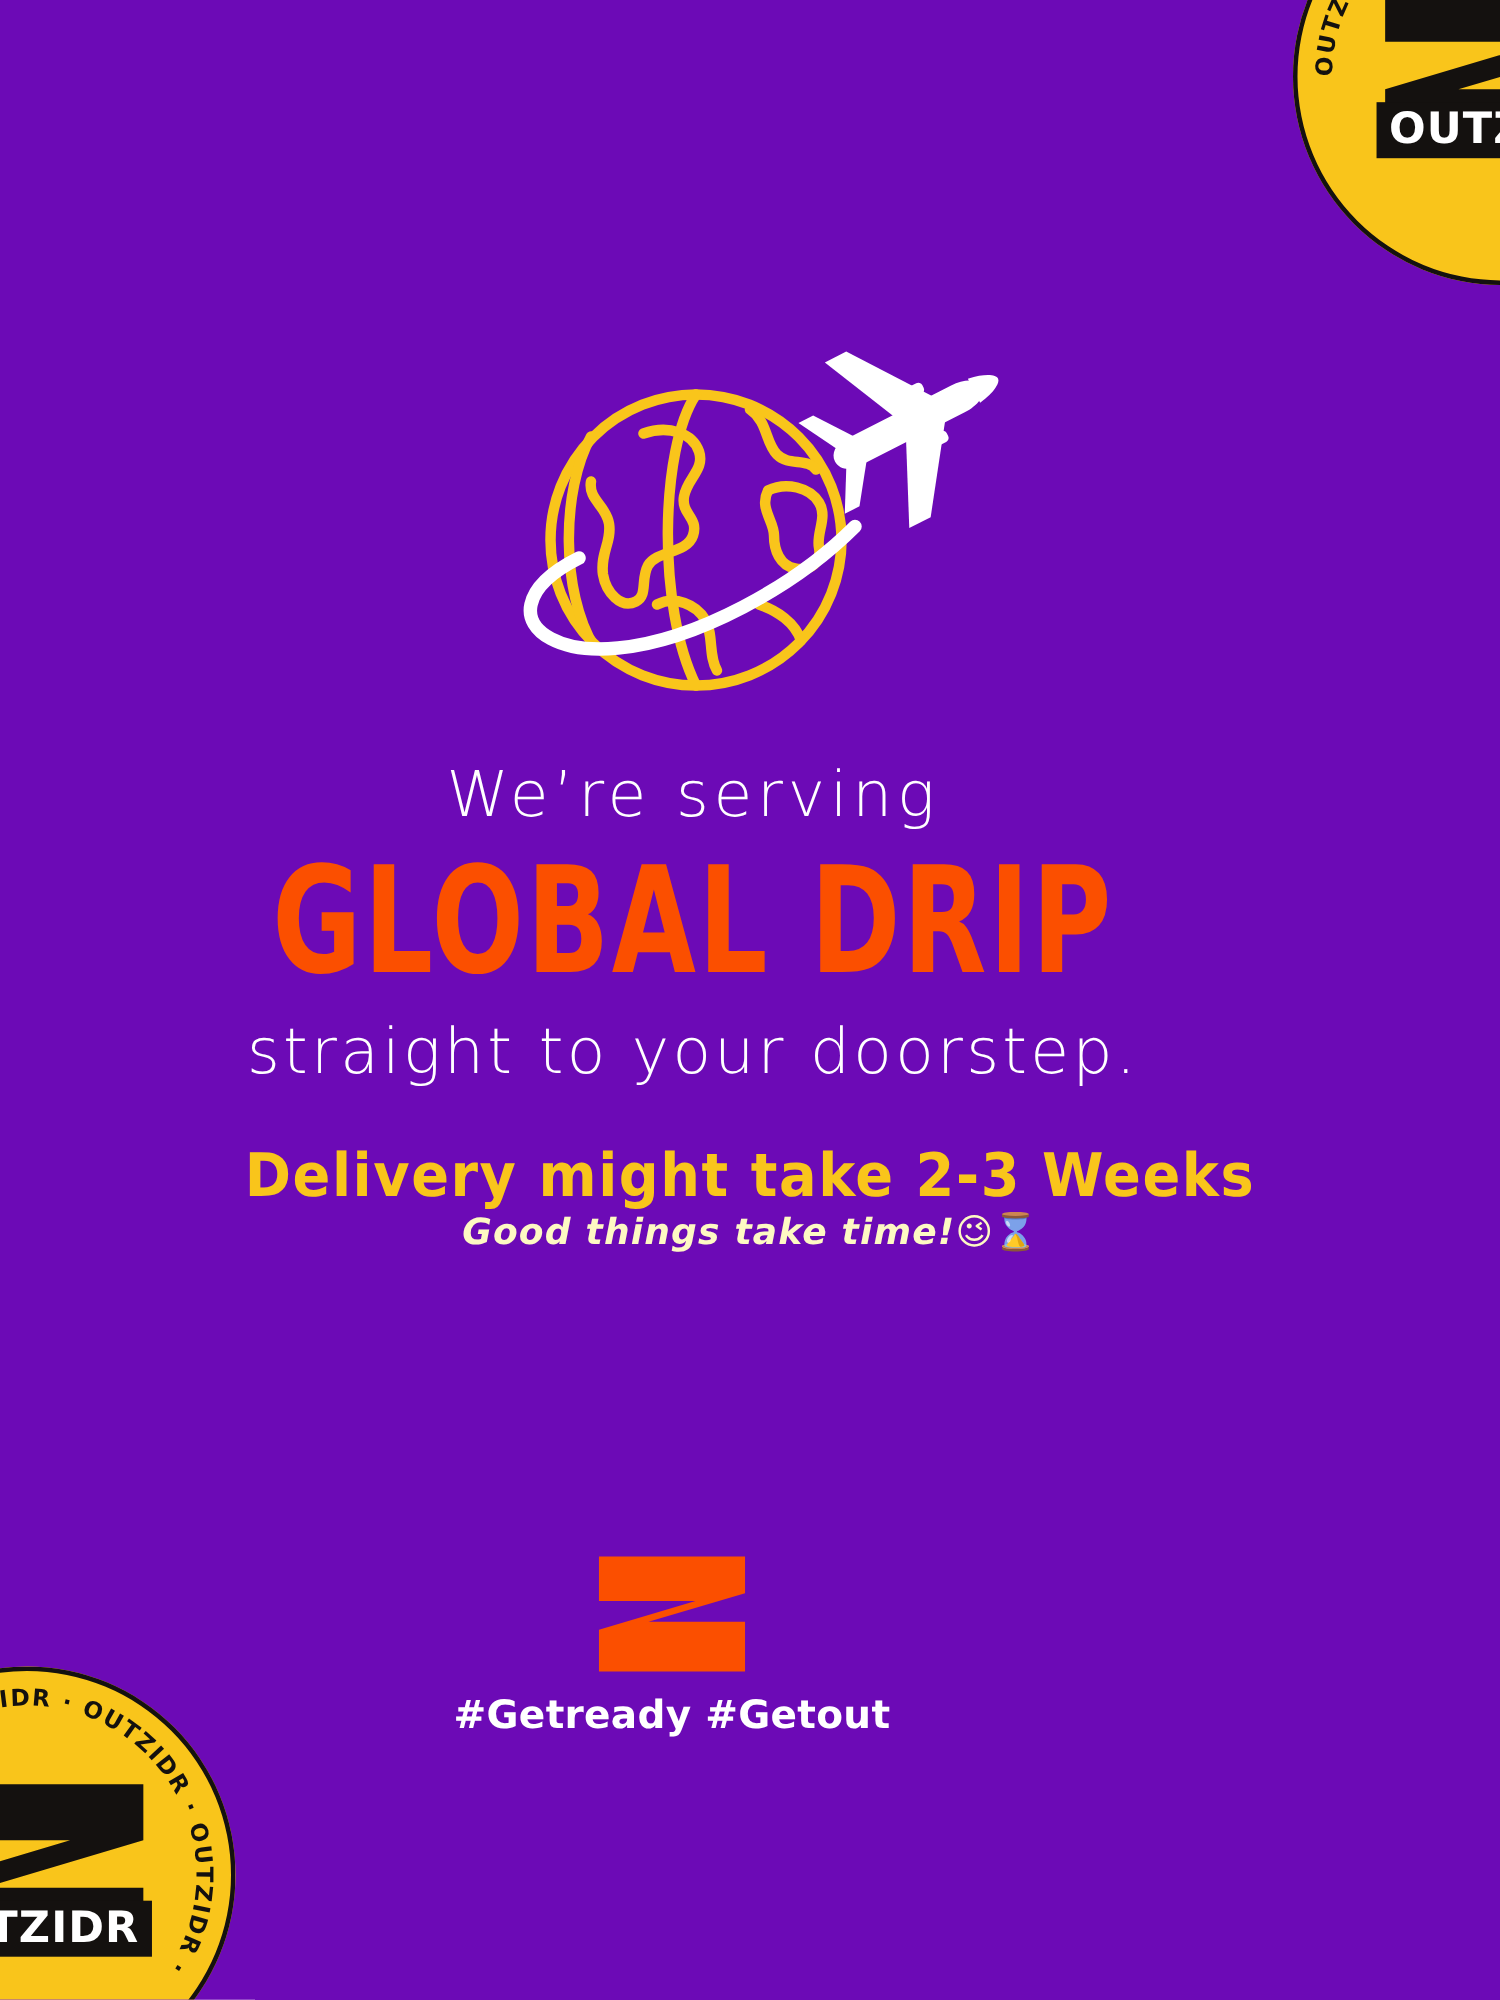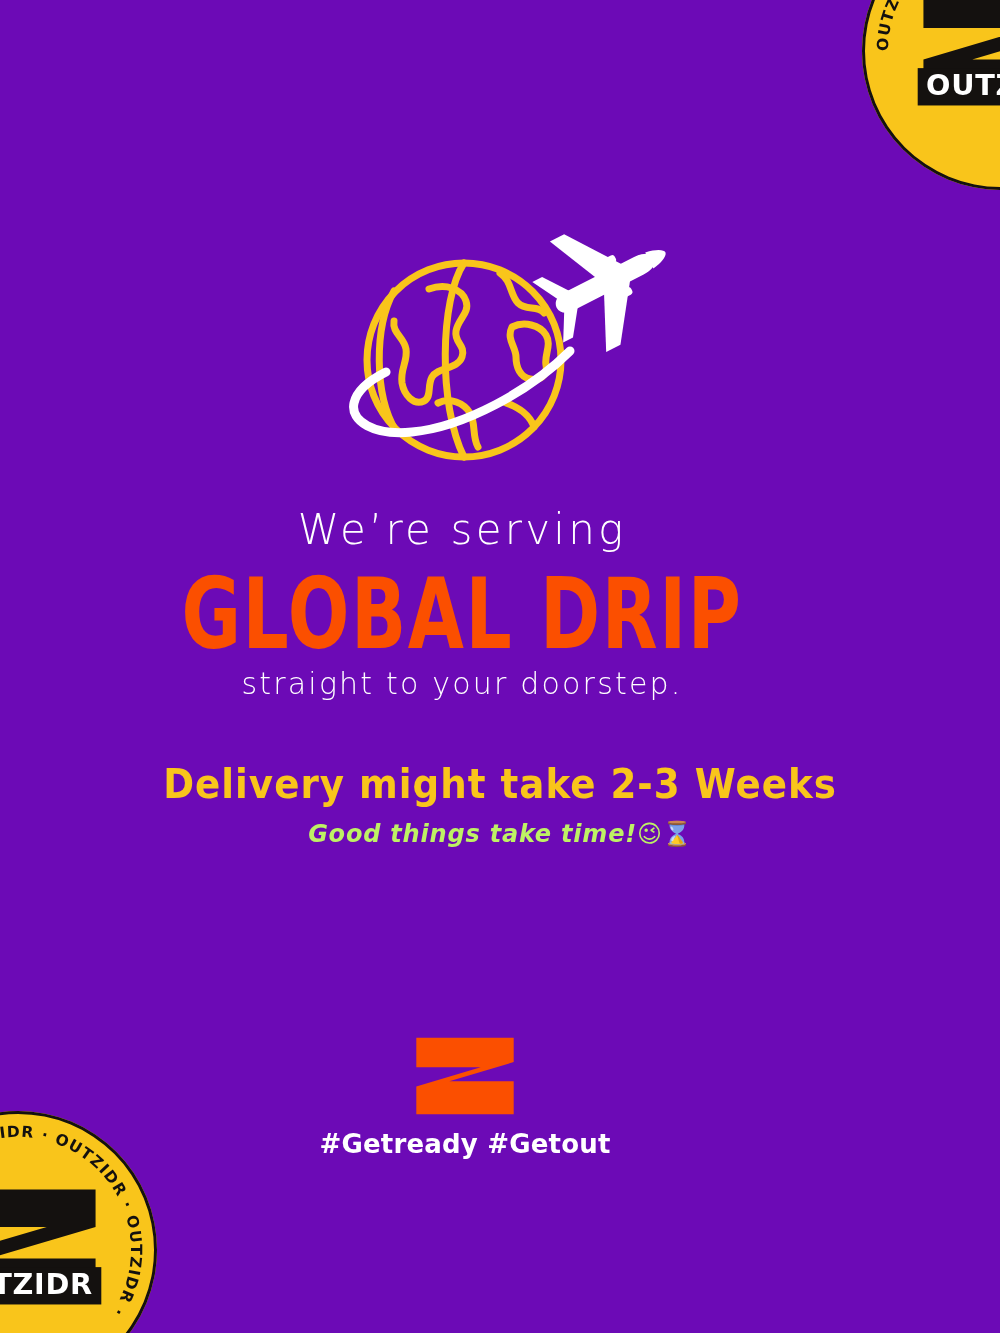--- a/index.html
+++ b/index.html
@@ -102,24 +102,24 @@
     letter-spacing: 2px;
     transform: scaleX(0.78) scaleY(1.06);
     transform-origin: center center;
     margin: 14px 0 6px 0;
     white-space: nowrap;
   }
   #headline-sub {
     color: #FFFFFF;
     font-family: "DejaVu Sans", sans-serif;
     font-weight: 300;
-    font-size: 30px;
+    font-size: 42px;
     letter-spacing: 2.2px;
     line-height: 1.15;
-    margin-top: 6px;
+    margin-top: 16px;
   }
 
   
   #delivery-block {
     position: absolute;
     left: 0;
     top: 761px;
     width: 1000px;
     text-align: center;
   }
@@ -127,22 +127,21 @@
     color: #F9C51B;
     font-family: "DejaVu Sans", sans-serif;
     font-weight: bold;
     font-size: 40px;
     letter-spacing: 1.1px;
     transform: scaleX(0.93);
     transform-origin: center;
     white-space: nowrap;
   }
   #delivery-caption {
-    margin-top: 13px;
-    color: #bef264;
+    color: #fef9c3;
     font-family: "DejaVu Sans", sans-serif;
     font-weight: bold;
     font-style: italic;
     font-size: 24px;
     letter-spacing: 0.8px;
     white-space: nowrap;
   }
   #delivery-caption .emoji {
     font-style: normal;
     letter-spacing: 0;
@@ -150,21 +149,20 @@
 
   
   #footer-block {
     position: absolute;
     left: 0;
     top: 1036px;
     width: 896px;
     display: flex;
     flex-direction: column;
     align-items: center;
-    padding-left: 17px;
   }
   #brand-z-mark svg { display: block; width: 108px; height: 80px; }
   #footer-hashtags {
     margin-top: 13px;
     color: #FFFFFF;
     font-family: "DejaVu Sans", sans-serif;
     font-weight: bold;
     font-size: 26px;
     letter-spacing: 0.2px;
     white-space: nowrap;

